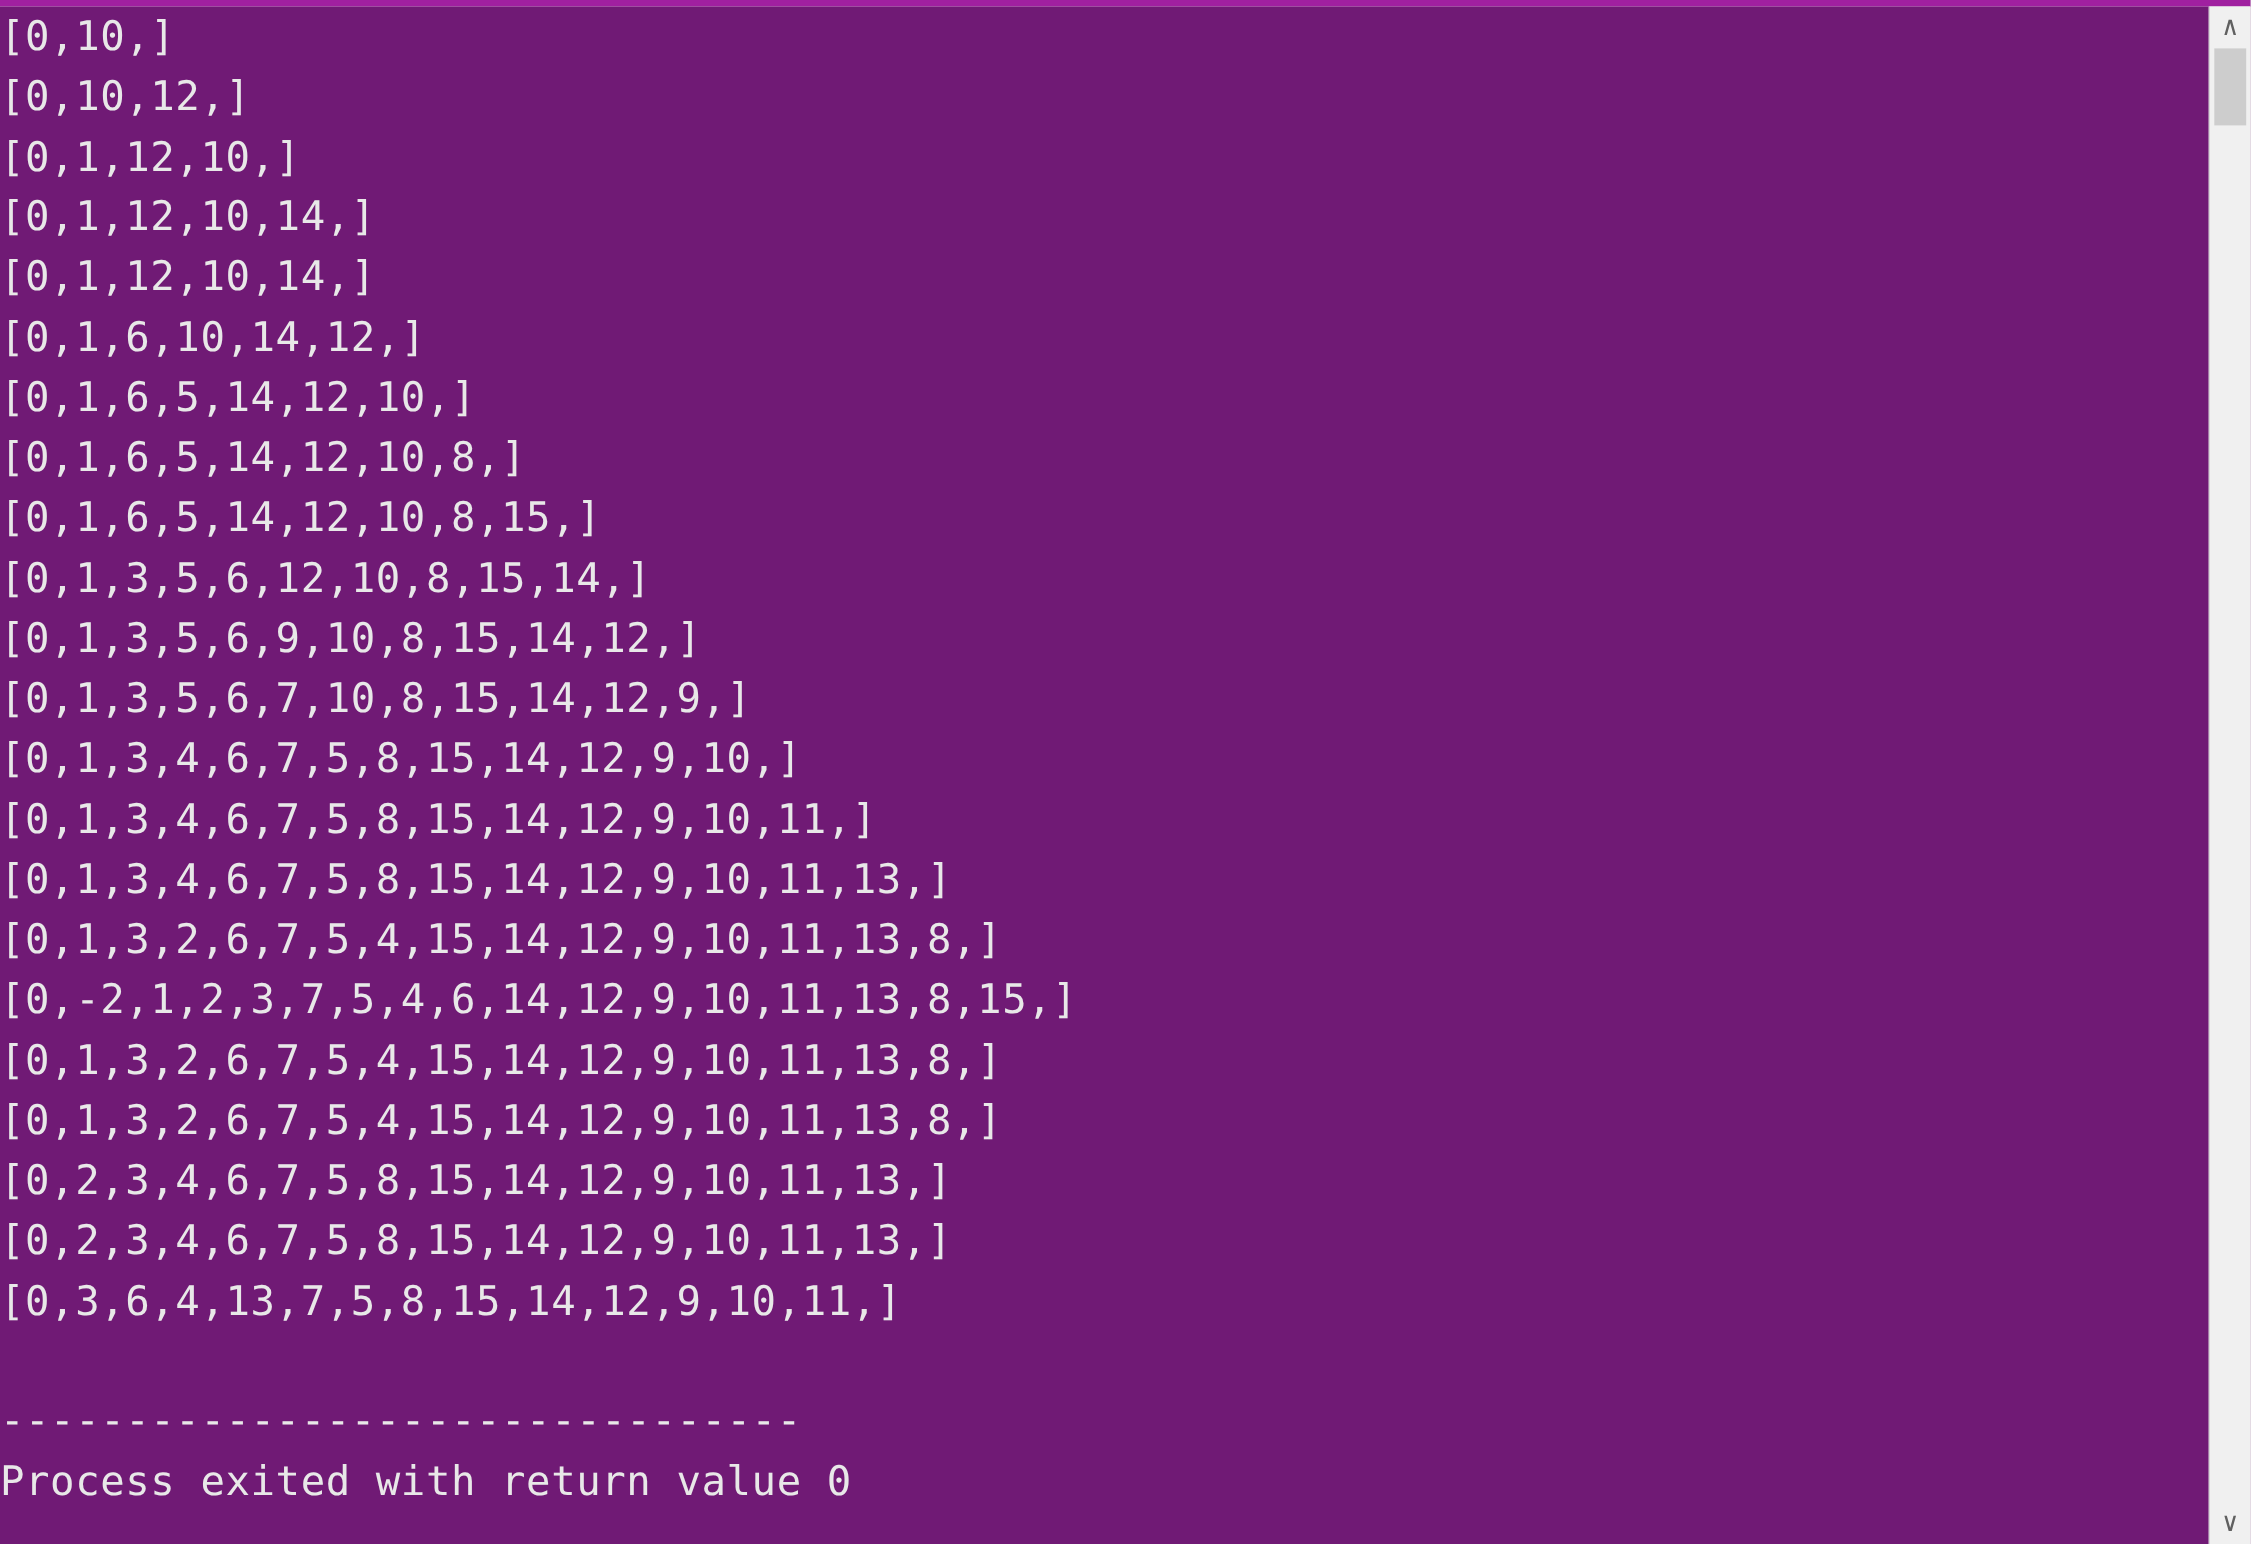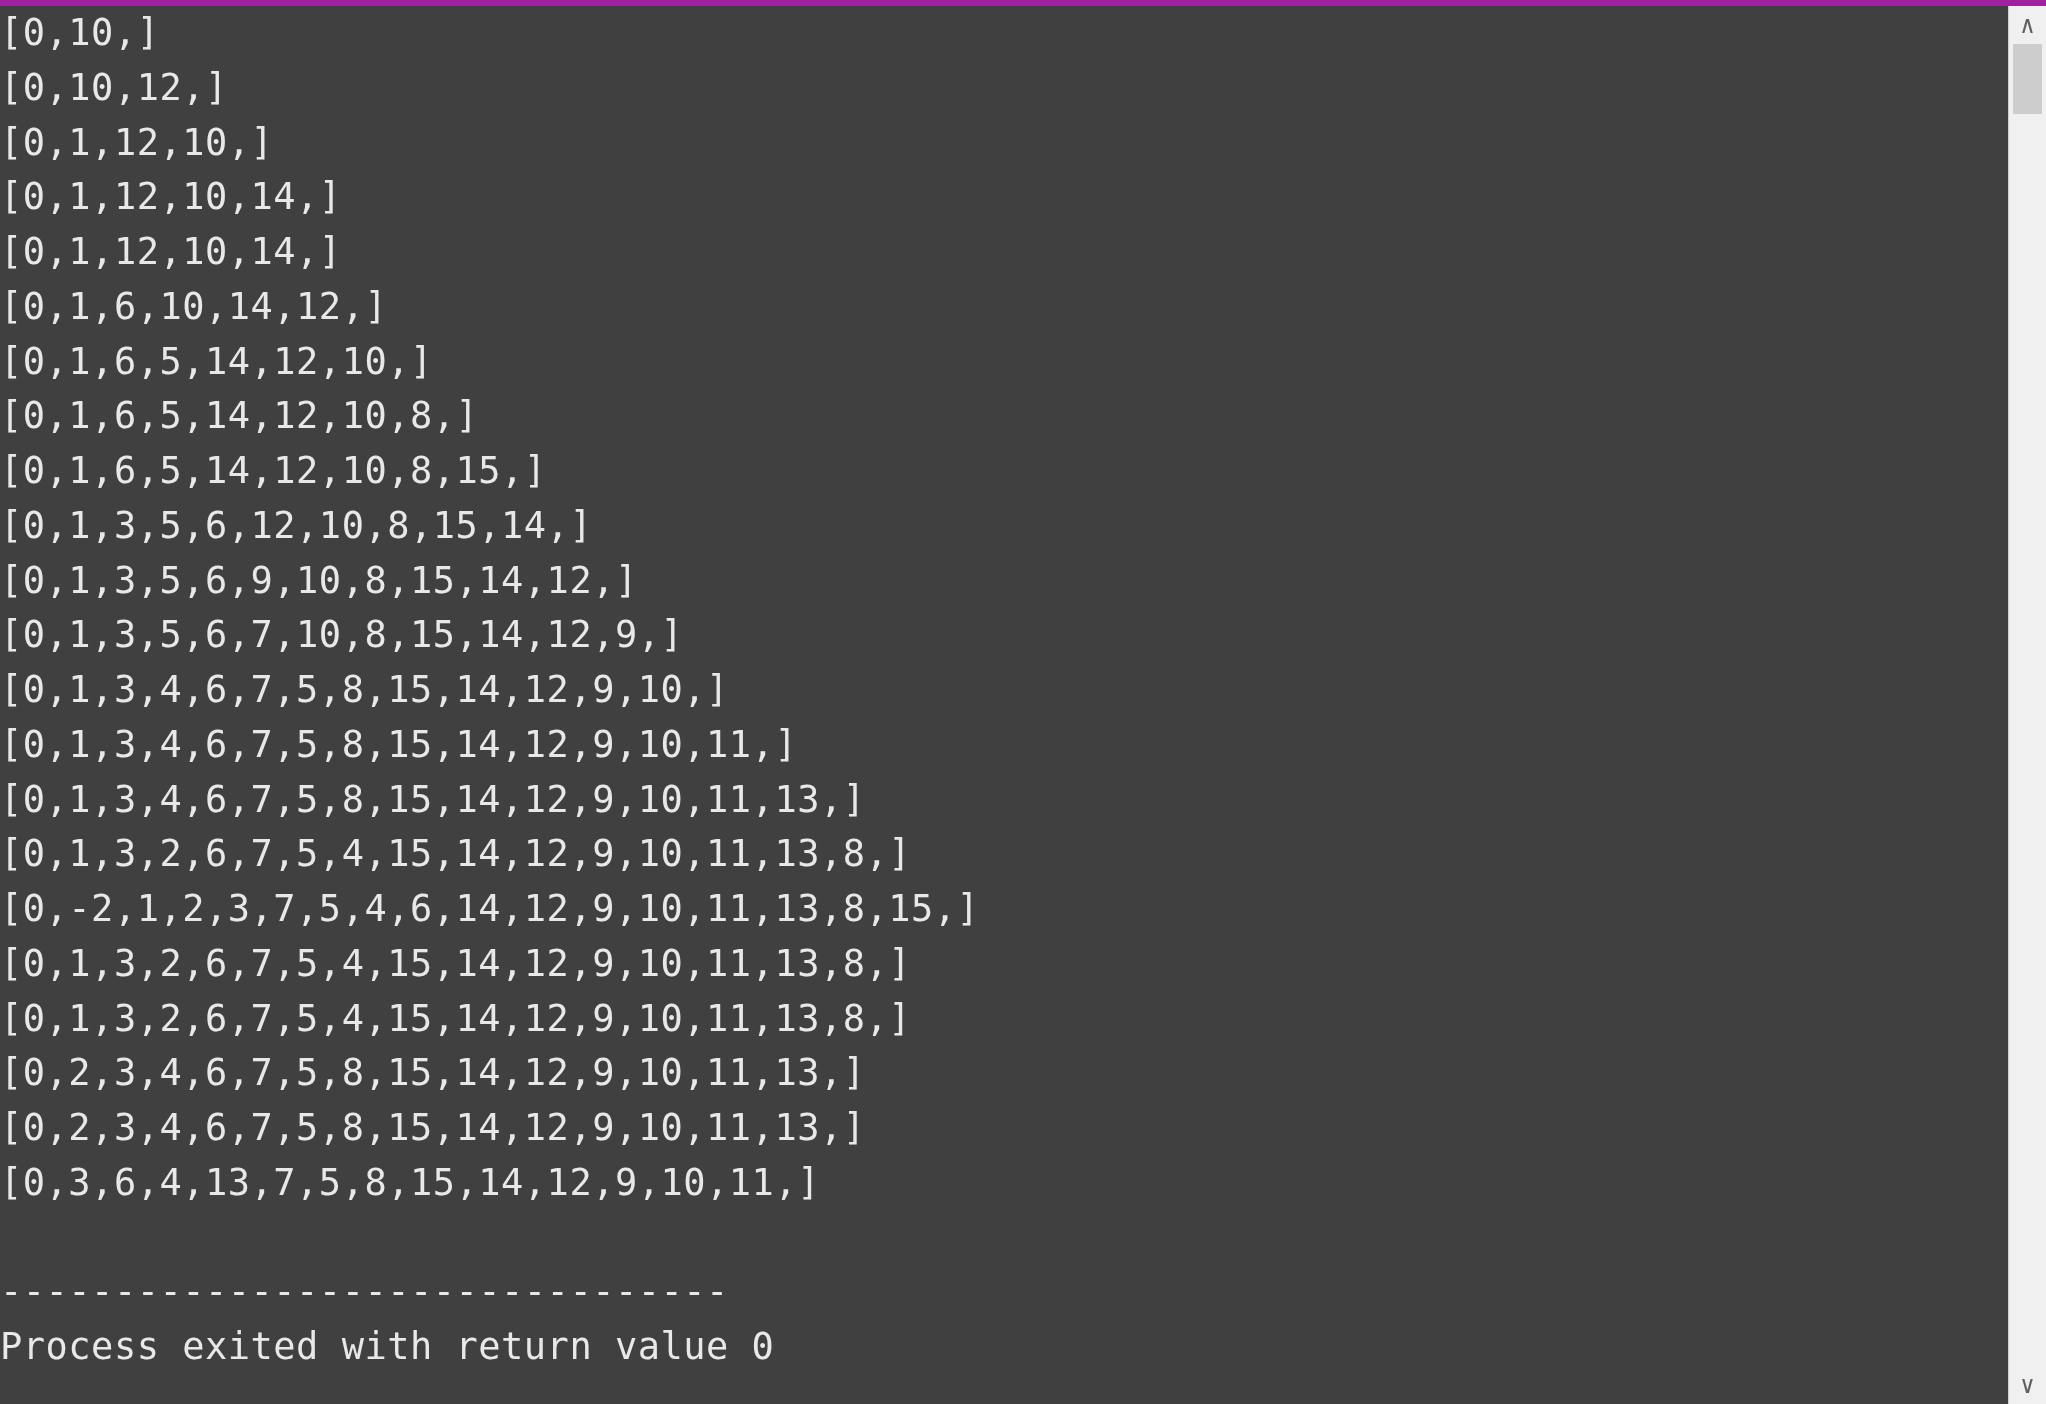--- a/index.html
+++ b/index.html
@@ -21,21 +21,21 @@
     background: #a020a0;
     flex: 0 0 auto;
   }
   .client-area {
     flex: 1 1 auto;
     display: flex;
     min-height: 0;
   }
   .console {
     flex: 1 1 auto;
-    background: #404040;
+    background: #701a75;
     color: #e8e8e8;
     font-size: 37px;
     line-height: 1.48;
     white-space: pre;
     overflow: hidden;
     padding: 0 0 0 0;
     letter-spacing: 0.5px;
   }
   .scrollbar {
     flex: 0 0 38px;

